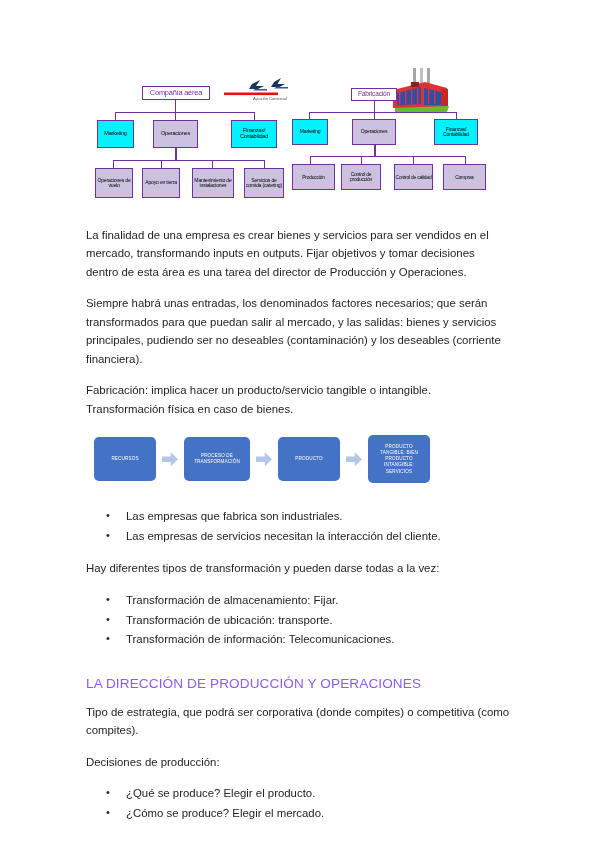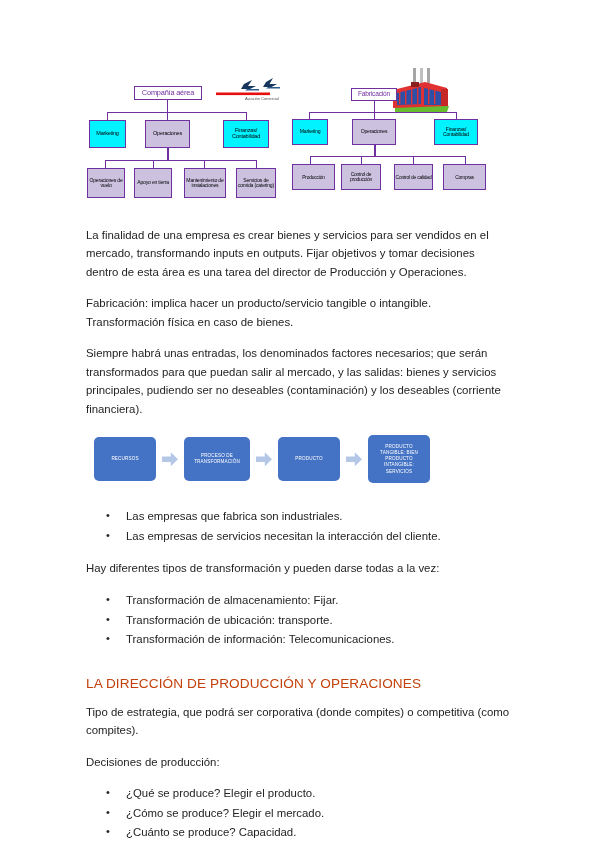--- a/index.html
+++ b/index.html
@@ -36,21 +36,21 @@
     position: relative;
     width: 424px;
     height: 148px;
     margin-bottom: 10px;
   }
 
   .orgchart {
     position: absolute;
     top: 0;
   }
-  .orgchart.left  { left: 0px;   width: 200px; height: 148px; }
+  .orgchart.left  { left: 8px;   width: 200px; height: 148px; }
   .orgchart.right { left: 205px; width: 219px; height: 148px; }
 
   .node {
     position: absolute;
     box-sizing: border-box;
     border: 1.3px solid #7030A0;
     display: flex;
     align-items: center;
     justify-content: center;
     text-align: center;
@@ -87,21 +87,21 @@
     font-size: 11.4px;
     line-height: 1.62;
     margin: 0 0 13px 0;
     color: #232323;
     text-align: left;
   }
 
   h2.heading {
     font-size: 13.6px;
     font-weight: normal;
-    color: #c2410c;
+    color: #8b5cf6;
     margin: 26px 0 12px 0;
     letter-spacing: 0.1px;
   }
 
   ul.bullets {
     margin: 0 0 13px 0;
     padding: 0 0 0 40px;
     list-style: none;
   }
   ul.bullets li {
@@ -244,22 +244,22 @@
         <div class="connector v" style="left:174px; top:88px; height:8px;"></div>
 
         <div class="node lav" style="left:1px; top:96px; width:43px; height:26px; font-size:4.9px;">Producción</div>
         <div class="node lav" style="left:50px; top:96px; width:40px; height:26px; font-size:4.9px;">Control de producción</div>
         <div class="node lav" style="left:103px; top:96px; width:39px; height:26px; font-size:4.9px;">Control de calidad</div>
         <div class="node lav" style="left:152px; top:96px; width:43px; height:26px; font-size:4.9px;">Compras</div>
       </div>
     </div>
 
     <p class="body">La finalidad de una empresa es crear bienes y servicios para ser vendidos en el mercado, transformando inputs en outputs. Fijar objetivos y tomar decisiones dentro de esta área es una tarea del director de Producción y Operaciones.</p>
+    <p class="body">Siempre habrá unas entradas, los denominados factores necesarios; que serán transformados para que puedan salir al mercado, y las salidas: bienes y servicios principales, pudiendo ser no deseables (contaminación) y los deseables (corriente financiera).</p>
     <p class="body">Fabricación: implica hacer un producto/servicio tangible o intangible. Transformación física en caso de bienes.</p>
-    <p class="body">Siempre habrá unas entradas, los denominados factores necesarios; que serán transformados para que puedan salir al mercado, y las salidas: bienes y servicios principales, pudiendo ser no deseables (contaminación) y los deseables (corriente financiera).</p>
 
     <div class="flow">
       <div class="flow-box" style="left:8px; top:6px; width:62px; height:44px;">
         <span>RECURSOS</span>
       </div>
       <div class="flow-arrow" style="left:76px; top:21px;"></div>
 
       <div class="flow-box" style="left:98px; top:6px; width:66px; height:44px;">
         <span>PROCESO DE</span>
         <span>TRANSFORMACIÓN</span>
@@ -294,17 +294,16 @@
     </ul>
 
     <h2 class="heading">LA DIRECCIÓN DE PRODUCCIÓN Y OPERACIONES</h2>
 
     <p class="body">Tipo de estrategia, que podrá ser corporativa (donde compites) o competitiva (como compites).</p>
     <p class="body">Decisiones de producción:</p>
 
     <ul class="bullets">
       <li>¿Qué se produce? Elegir el producto.</li>
       <li>¿Cómo se produce? Elegir el mercado.</li>
-      <li>¿Cuánto se produce? Capacidad.</li>
     </ul>
 
   </div>
 </div>
 
 </body></html>

